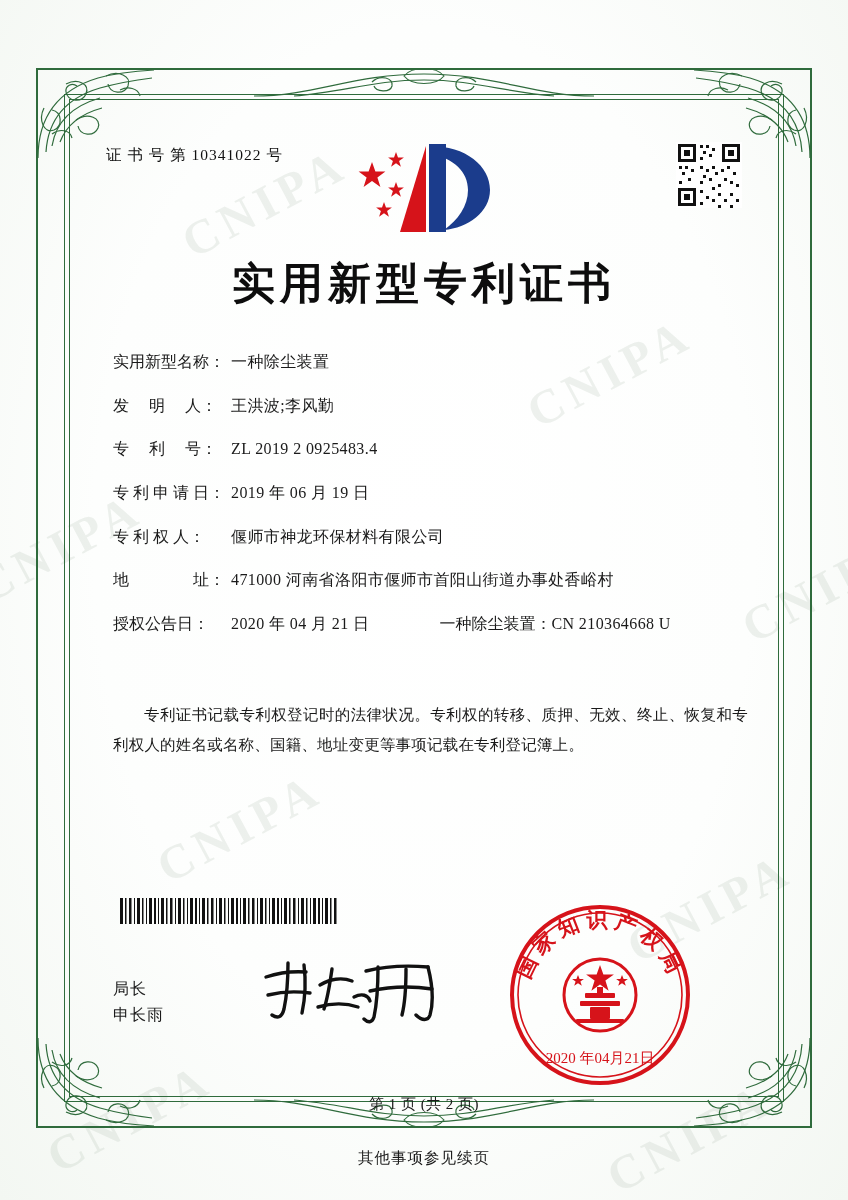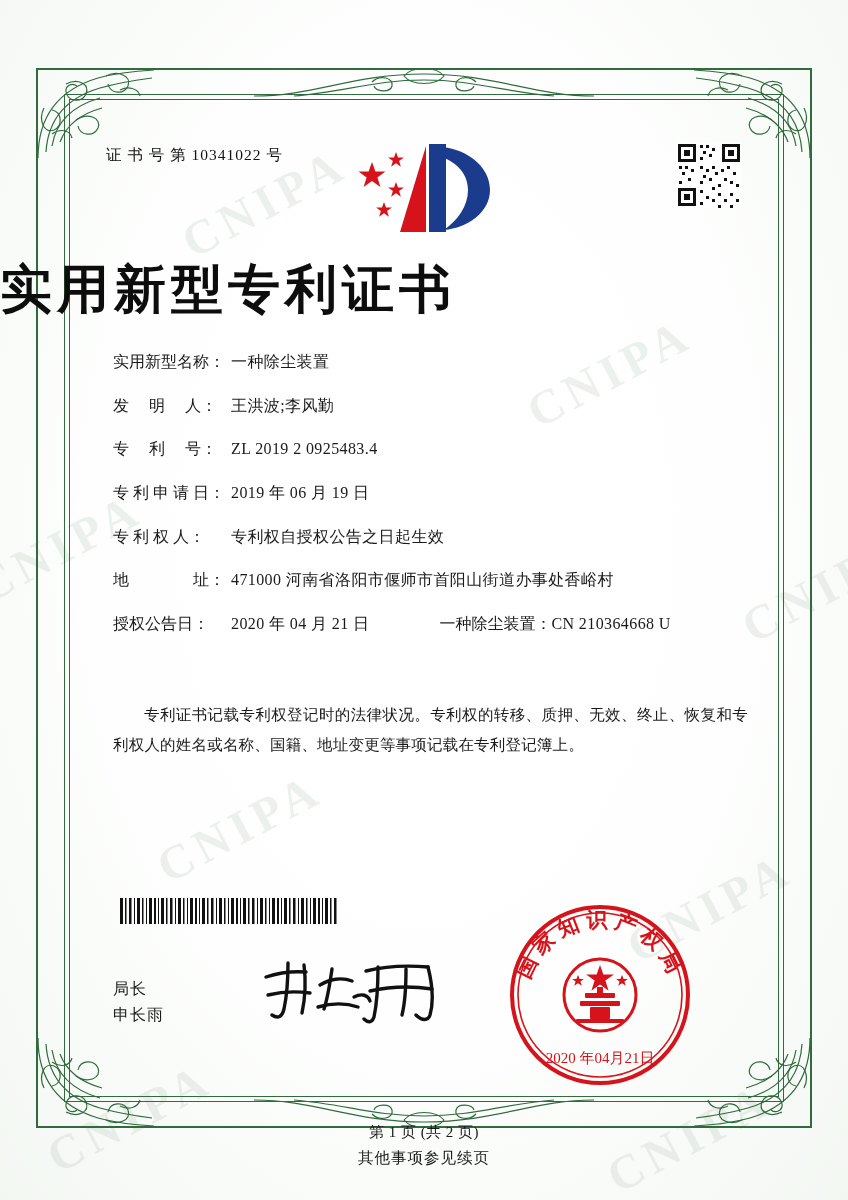--- a/index.html
+++ b/index.html
@@ -103,21 +103,22 @@
     position: absolute;
     left: 50%; top: 140px;
     transform: translateX(-50%);
     width: 180px; height: 98px;
   }
   .logo svg { display:block; width:100%; height:100%; }
 
   .title {
     position: absolute;
     left: 0; right: 0; top: 255px;
-    font-size: 52px;
+    text-align: center;
+    font-size: 43px;
     font-weight: 700;
     letter-spacing: 5px;
     color: #0d0d0d;
     font-family: "Liberation Serif", serif;
   }
 
   
   .fields {
     position: absolute;
     left: 113px; right: 100px; top: 352px;
@@ -189,21 +190,20 @@
   }
   .seal svg { display:block; width:100%; height:100%; }
 
   
   .page-no {
     position: absolute;
     left: 0; right: 0; top: 1095px;
     text-align: center;
     font-size: 15px;
     letter-spacing: 0.5px;
-    margin-top: 28px;
   }
   .footnote {
     position: absolute;
     left: 0; right: 0; top: 1148px;
     text-align: center;
     font-size: 15.5px;
     letter-spacing: 1px;
   }
 </style>
 </head>
@@ -388,21 +388,21 @@
     <div class="field">
       <span class="f-label">专　 利 　号：</span>
       <span class="f-value">ZL 2019 2 0925483.4</span>
     </div>
     <div class="field">
       <span class="f-label">专 利 申 请 日：</span>
       <span class="f-value">2019 年 06 月 19 日</span>
     </div>
     <div class="field">
       <span class="f-label">专 利 权 人：</span>
-      <span class="f-value">专利权自授权公告之日起生效</span>
+      <span class="f-value">偃师市神龙环保材料有限公司</span>
     </div>
     <div class="field">
       <span class="f-label">地　　　　址：</span>
       <span class="f-value">471000 河南省洛阳市偃师市首阳山街道办事处香峪村</span>
     </div>
     <div class="field two">
       <span class="f-label">授权公告日：</span>
       <span class="f-value">2020 年 04 月 21 日</span>
       <span class="f-label2">一种除尘装置：</span>
       <span class="f-value2">CN 210364668 U</span>

